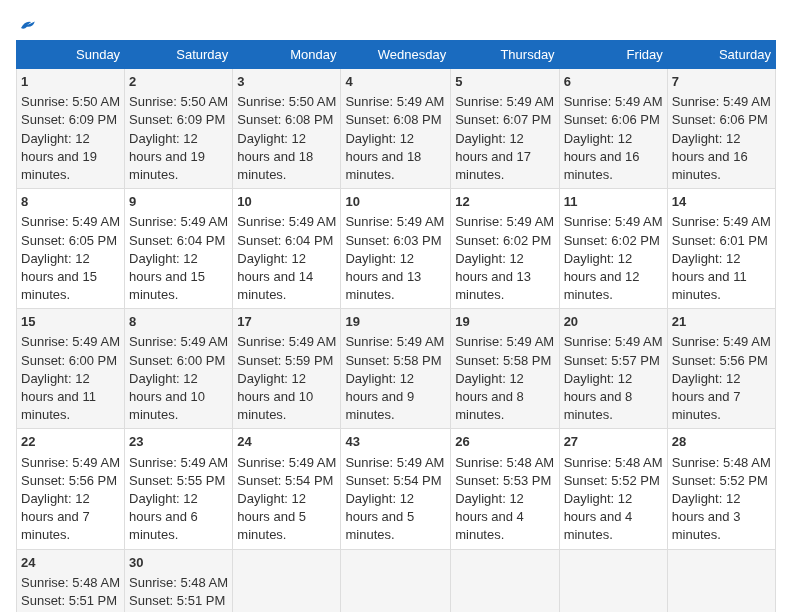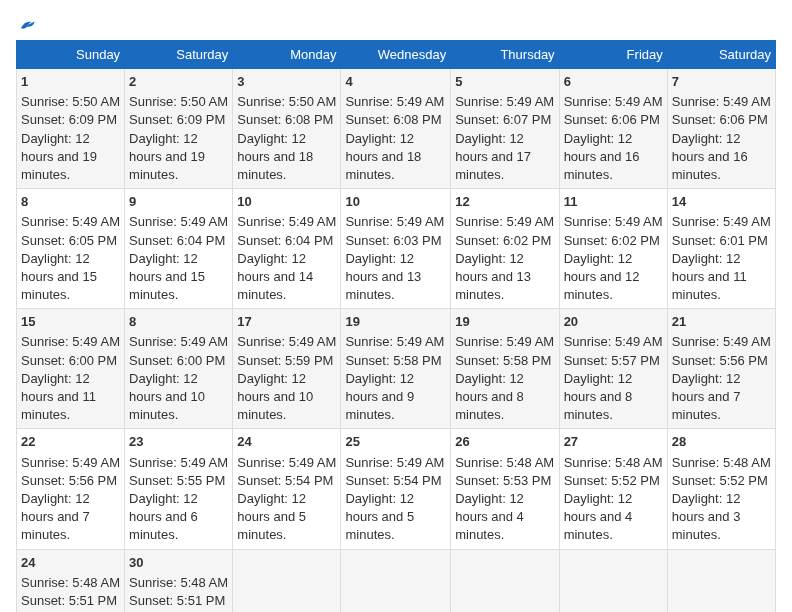--- a/index.html
+++ b/index.html
@@ -146,21 +146,21 @@
         <td><span class="day-num">17</span><span class="day-info">Sunrise: 5:49 AM<br>Sunset: 5:59 PM<br>Daylight: 12 hours and 10 minutes.</span></td>
         <td><span class="day-num">19</span><span class="day-info">Sunrise: 5:49 AM<br>Sunset: 5:58 PM<br>Daylight: 12 hours and 9 minutes.</span></td>
         <td><span class="day-num">19</span><span class="day-info">Sunrise: 5:49 AM<br>Sunset: 5:58 PM<br>Daylight: 12 hours and 8 minutes.</span></td>
         <td><span class="day-num">20</span><span class="day-info">Sunrise: 5:49 AM<br>Sunset: 5:57 PM<br>Daylight: 12 hours and 8 minutes.</span></td>
         <td><span class="day-num">21</span><span class="day-info">Sunrise: 5:49 AM<br>Sunset: 5:56 PM<br>Daylight: 12 hours and 7 minutes.</span></td>
       </tr>
       <tr>
         <td><span class="day-num">22</span><span class="day-info">Sunrise: 5:49 AM<br>Sunset: 5:56 PM<br>Daylight: 12 hours and 7 minutes.</span></td>
         <td><span class="day-num">23</span><span class="day-info">Sunrise: 5:49 AM<br>Sunset: 5:55 PM<br>Daylight: 12 hours and 6 minutes.</span></td>
         <td><span class="day-num">24</span><span class="day-info">Sunrise: 5:49 AM<br>Sunset: 5:54 PM<br>Daylight: 12 hours and 5 minutes.</span></td>
-        <td><span class="day-num">25</span><span class="day-info">Sunrise: 5:49 AM<br>Sunset: 5:54 PM<br>Daylight: 12 hours and 5 minutes.</span></td>
+        <td><span class="day-num">43</span><span class="day-info">Sunrise: 5:49 AM<br>Sunset: 5:54 PM<br>Daylight: 12 hours and 5 minutes.</span></td>
         <td><span class="day-num">26</span><span class="day-info">Sunrise: 5:48 AM<br>Sunset: 5:53 PM<br>Daylight: 12 hours and 4 minutes.</span></td>
         <td><span class="day-num">27</span><span class="day-info">Sunrise: 5:48 AM<br>Sunset: 5:52 PM<br>Daylight: 12 hours and 4 minutes.</span></td>
         <td><span class="day-num">28</span><span class="day-info">Sunrise: 5:48 AM<br>Sunset: 5:52 PM<br>Daylight: 12 hours and 3 minutes.</span></td>
       </tr>
       <tr>
         <td><span class="day-num">24</span><span class="day-info">Sunrise: 5:48 AM<br>Sunset: 5:51 PM<br>Daylight: 12 hours and 2 minutes.</span></td>
         <td><span class="day-num">30</span><span class="day-info">Sunrise: 5:48 AM<br>Sunset: 5:51 PM<br>Daylight: 12 hours and 2 minutes.</span></td>
         <td class="empty"></td>
         <td class="empty"></td>
         <td class="empty"></td>

